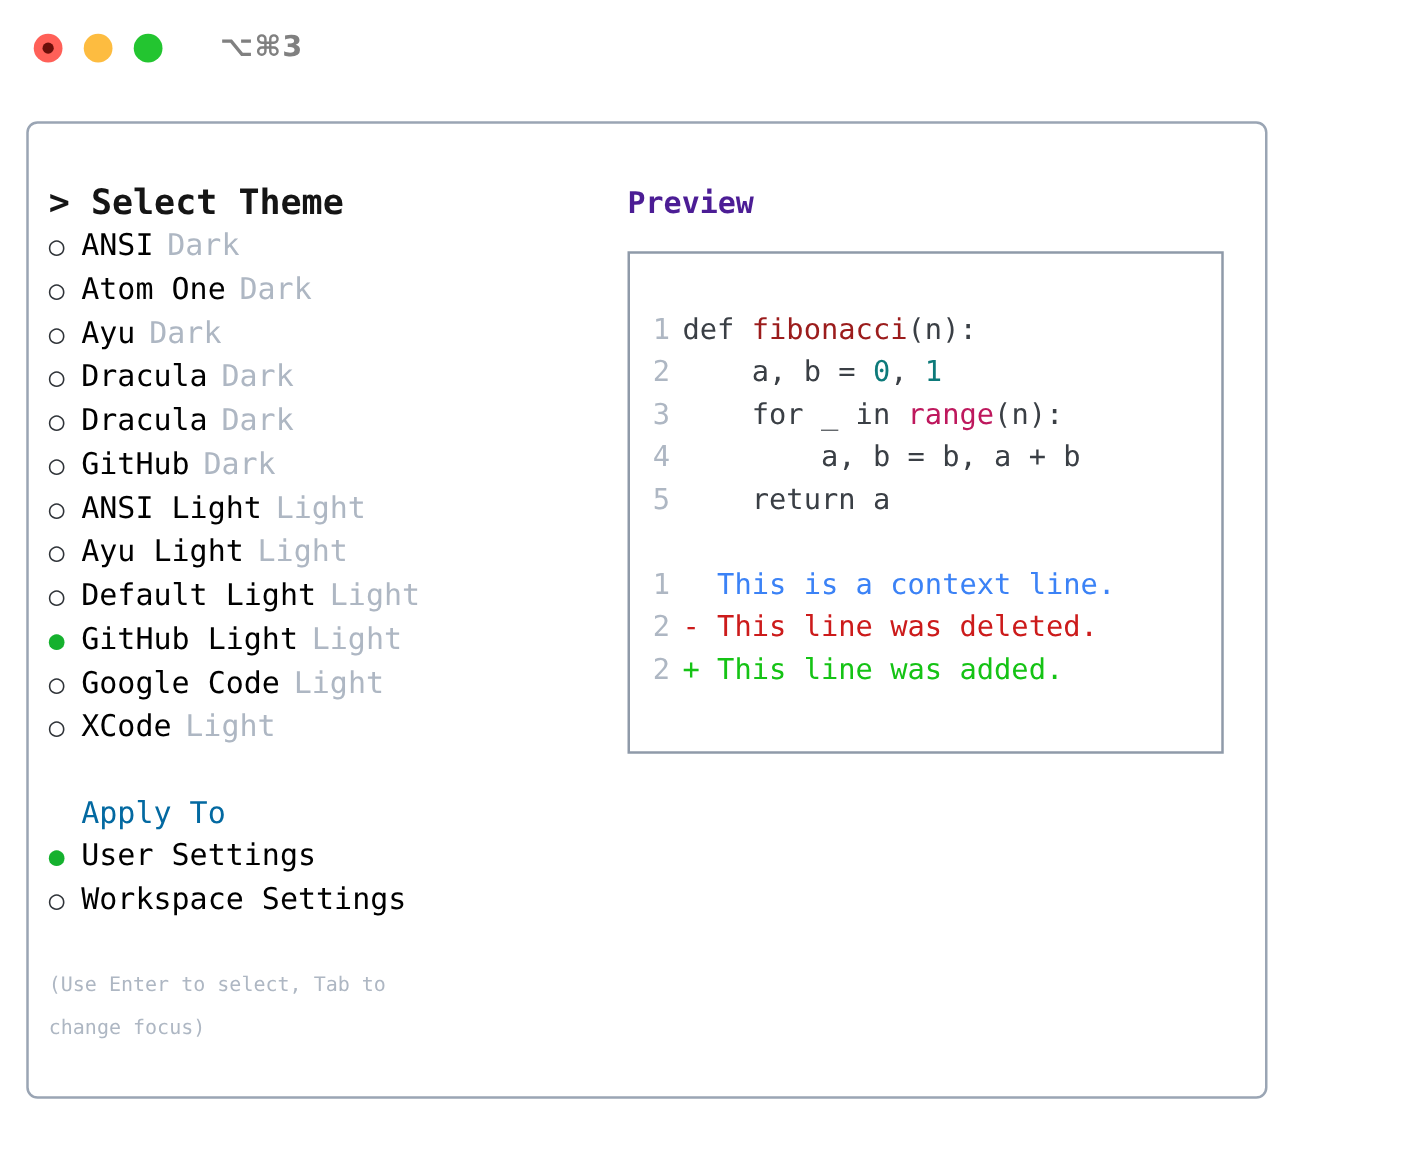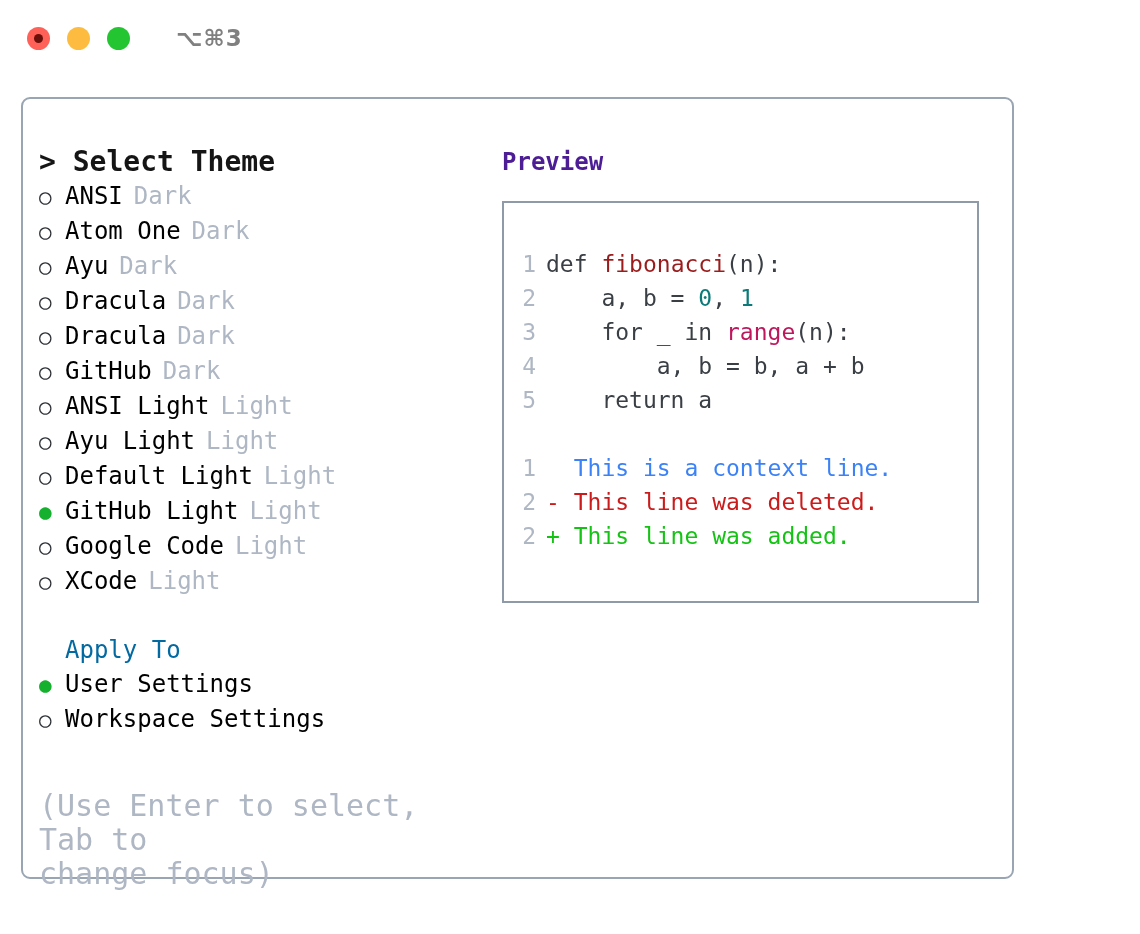--- a/index.html
+++ b/index.html
@@ -135,22 +135,22 @@
   }
   .sub-label {
     font-size: 24px;
     line-height: 34px;
     color: #0369a1;
     padding-left: 26px;
     white-space: pre;
   }
 
   .hint {
-    margin-top: 52px;
-    font-size: 30px;
+    margin-top: 34px;
+    font-size: 16px;
     line-height: 34px;
     color: #aeb7c3;
     width: 400px;
   }
 
   
   .right-col {
     position: absolute;
     left: 479px;
     top: 46px;

